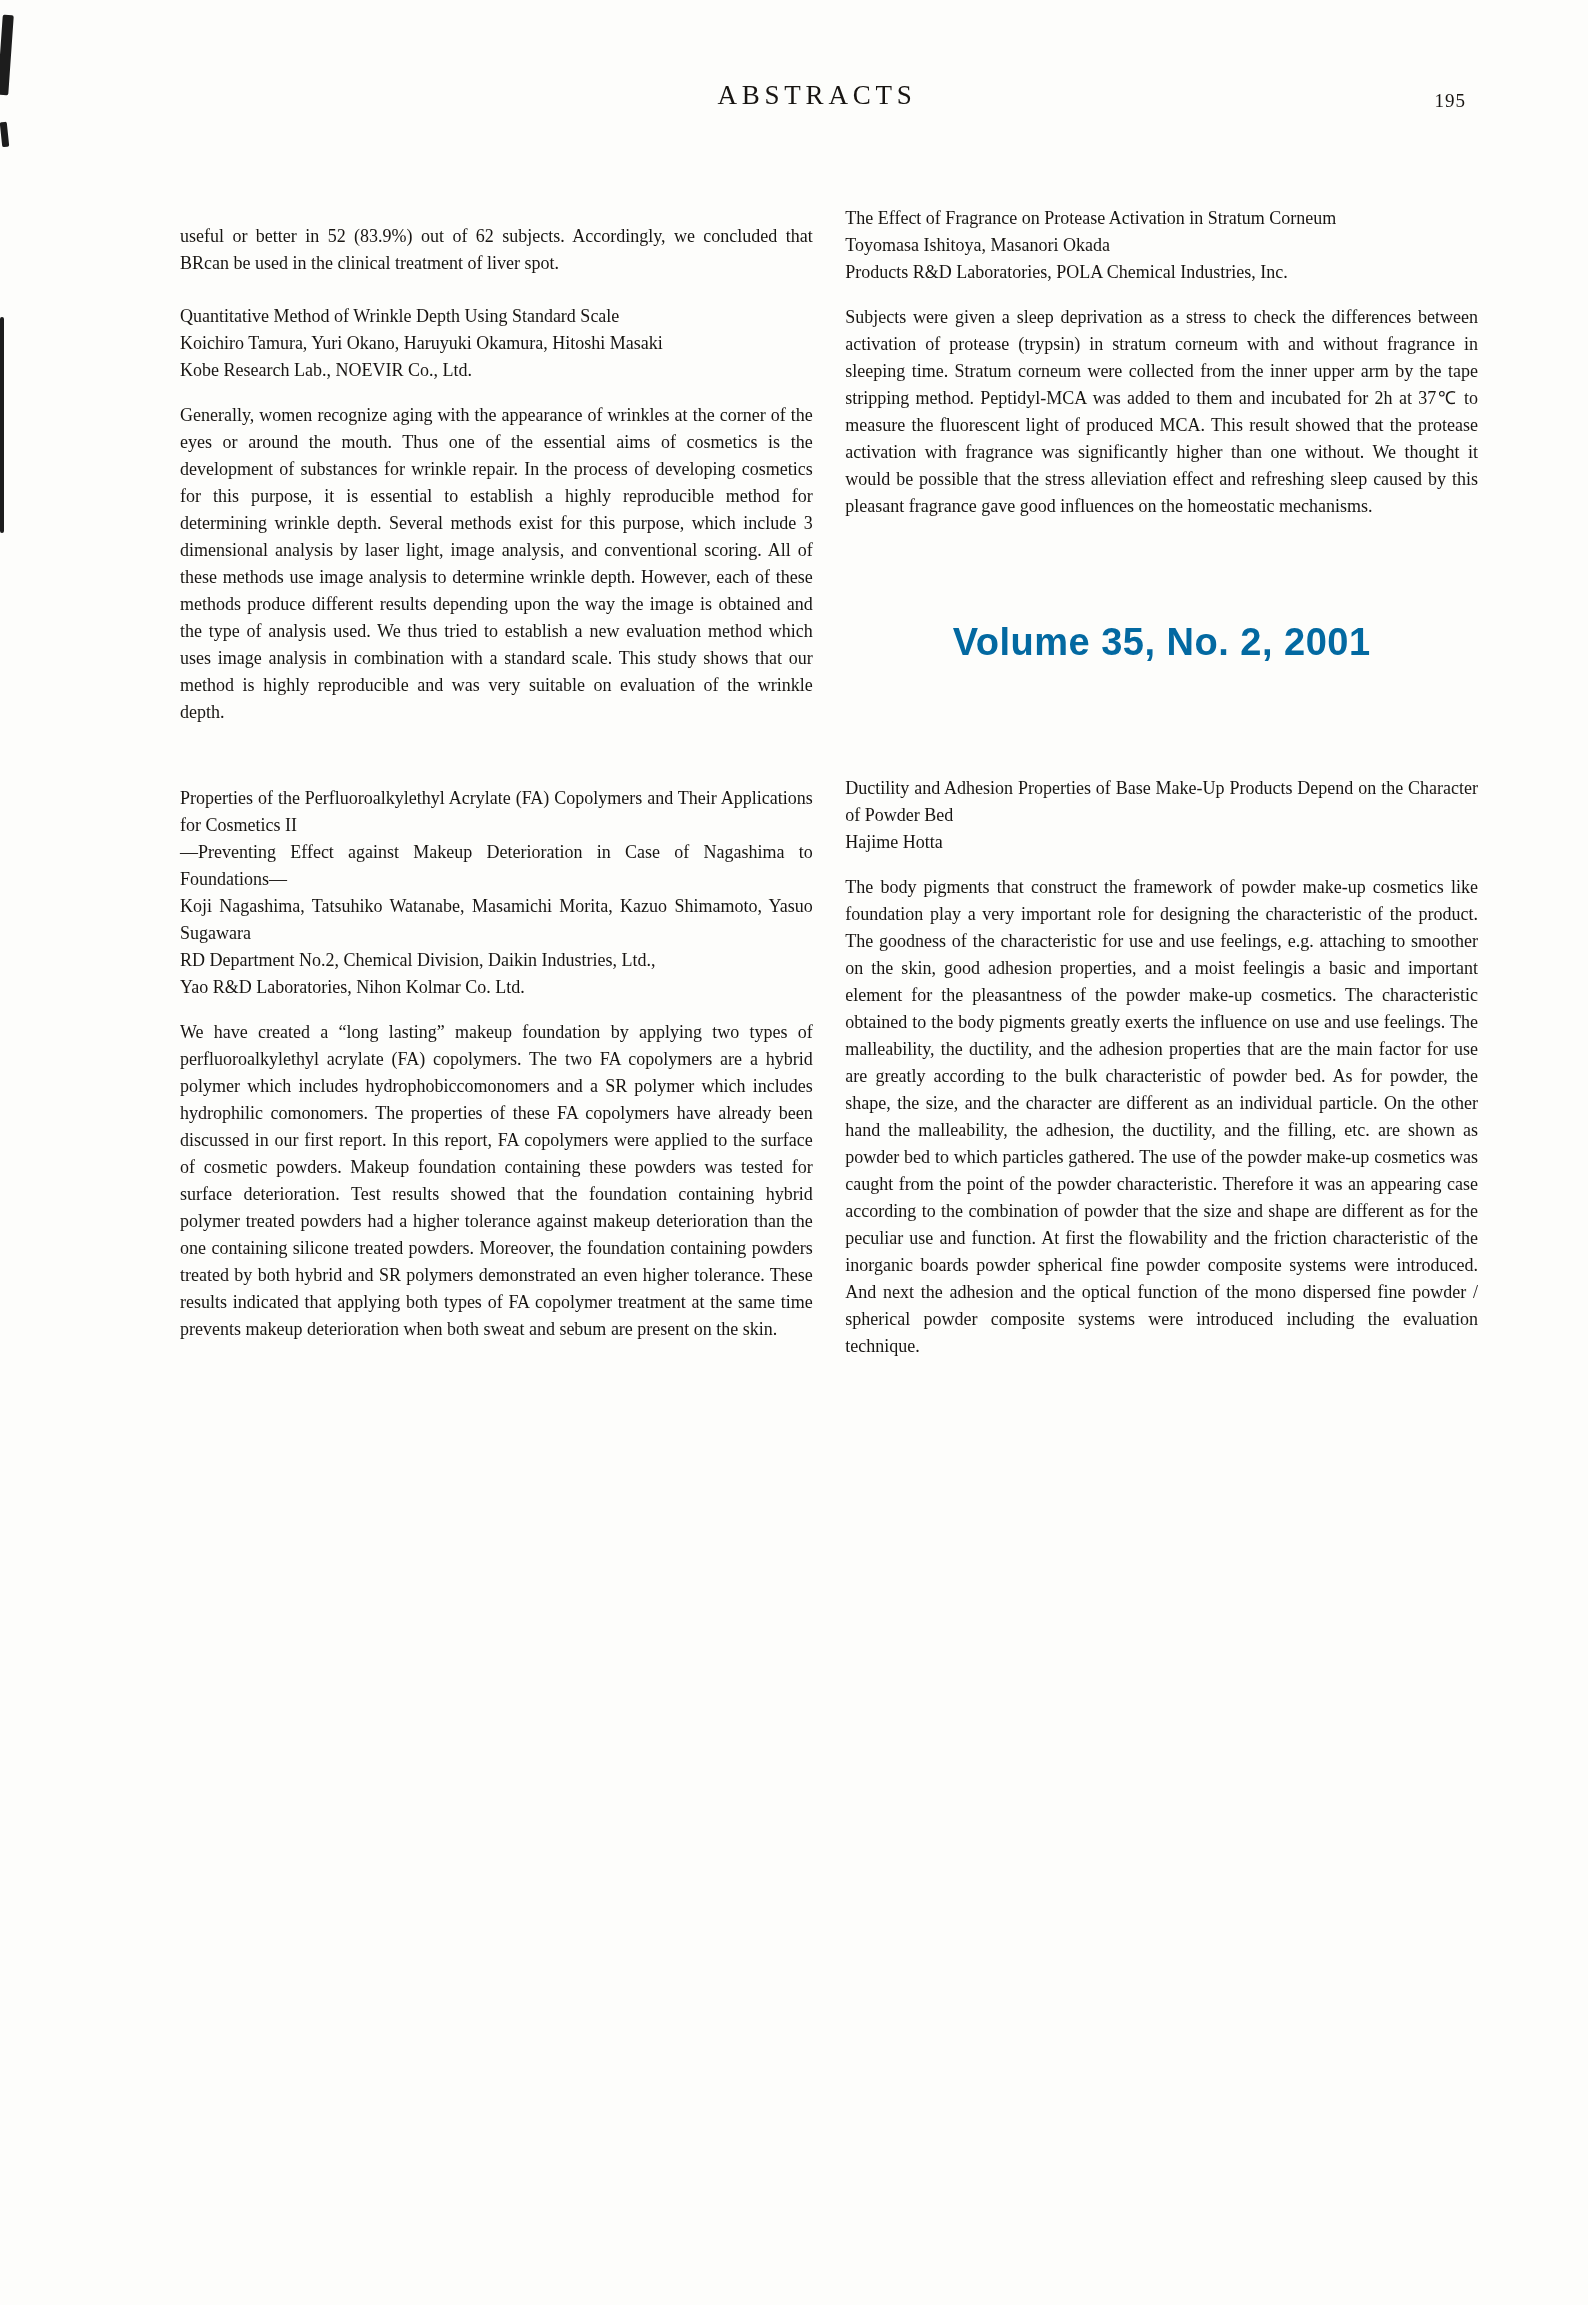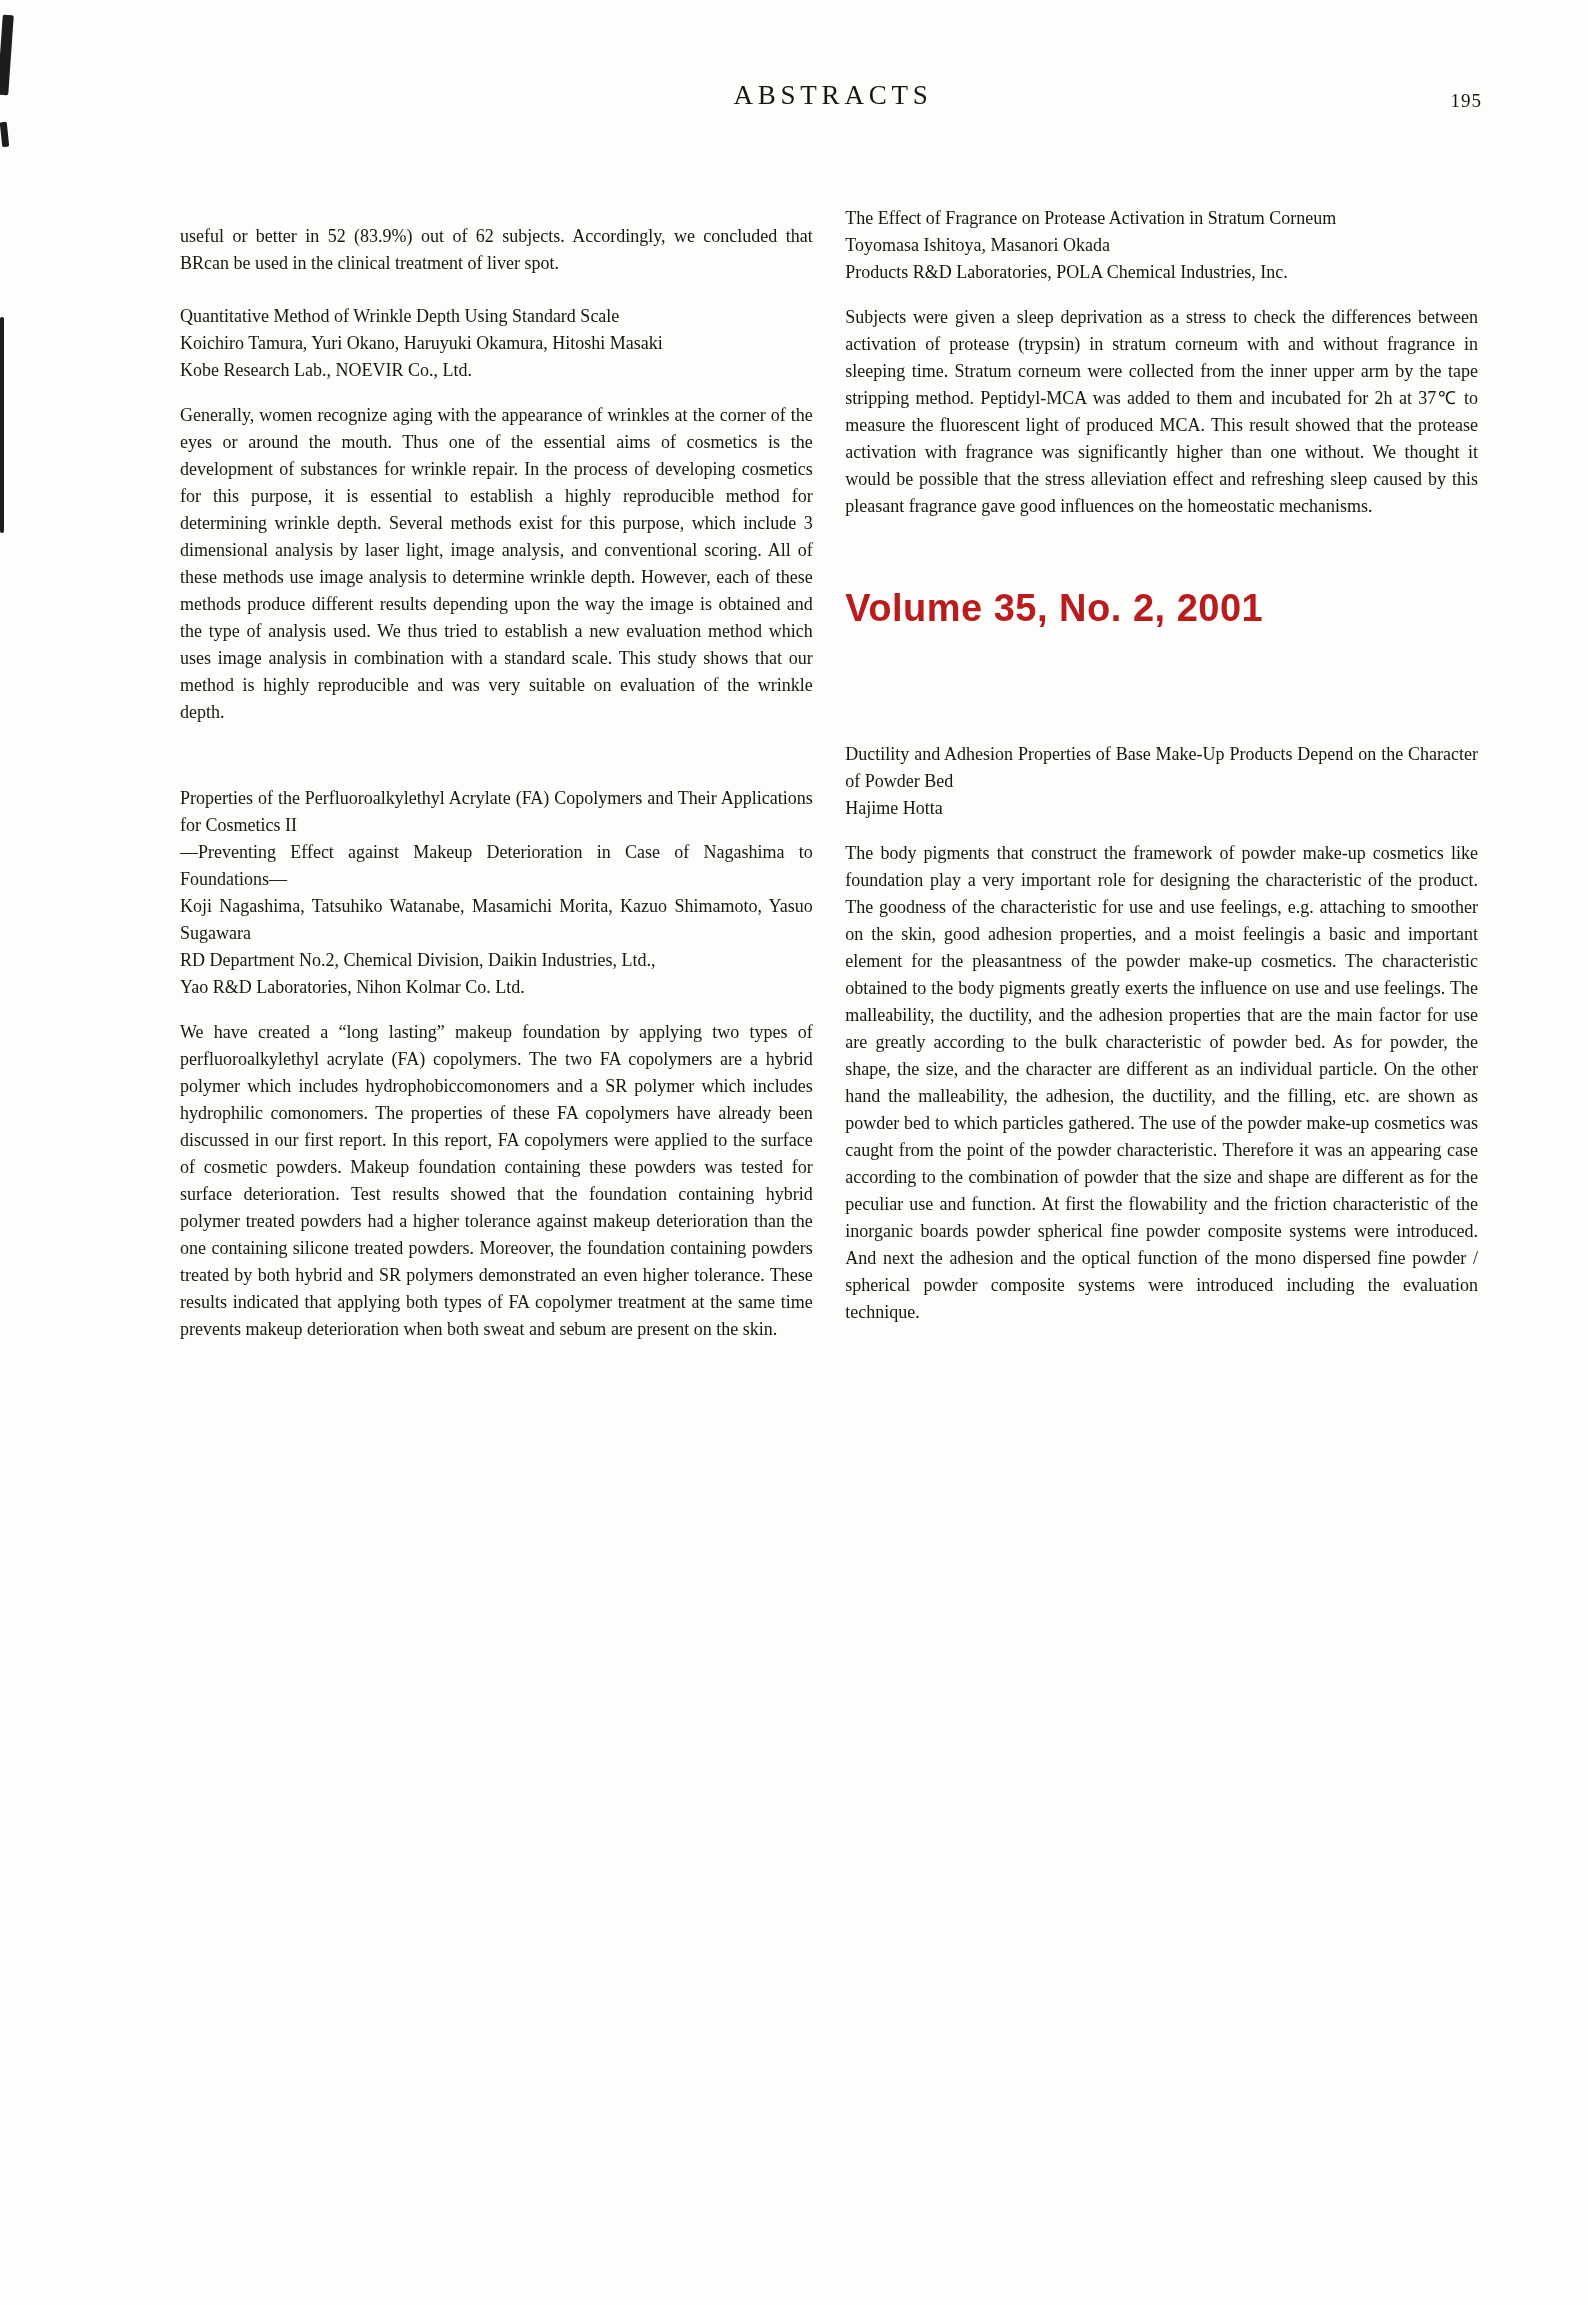--- a/index.html
+++ b/index.html
@@ -11,21 +11,21 @@
     background: #fdfdfb;
     font-family: "Liberation Serif", serif;
     color: #181512;
     overflow: hidden;
   }
 
   
   .page-header {
     position: absolute;
     top: 80px;
-    left: 184px;
+    left: 168px;
     width: 1298px;
     height: 38px;
     font-size: 27px;
   }
   .running-title {
     position: absolute;
     left: 0; right: 0;
     text-align: center;
     letter-spacing: 4.8px;
   }
@@ -54,27 +54,28 @@
     text-align: justify;
   }
   .head-block > div { text-align: justify; }
 
   .continuation   { margin-bottom: 26px; }
   .head-block     { margin-bottom: 15.3px; }
   .abstract-body  { margin-bottom: 0; }
   .gap-lg         { margin-top: 59px; }
 
   .section-heading {
-    margin-top: 67px;
+    margin-top: 101px;
     margin-bottom: 111px;
+    text-align: center;
     font-family: "Liberation Sans", sans-serif;
     font-weight: 700;
     font-size: 38px;
     letter-spacing: 0.5px;
-    color: #b91c1c;
+    color: #0369a1;
   }
 
   
   .artifact { position: absolute; background: #1d1d1d; border-radius: 1.9px; }
   .artifact-corner { left: 0; top: 15.3px;  width: 10.5px; height: 80px;  transform: rotate(4deg); }
   .artifact-dot    { left: 1px; top: 122px; width: 6.7px; height: 25px; transform: rotate(-6deg); }
   .artifact-edge   { left: 0; top: 317px; width: 3.8px;  height: 216px; }
 </style>
 </head>
 <body>

